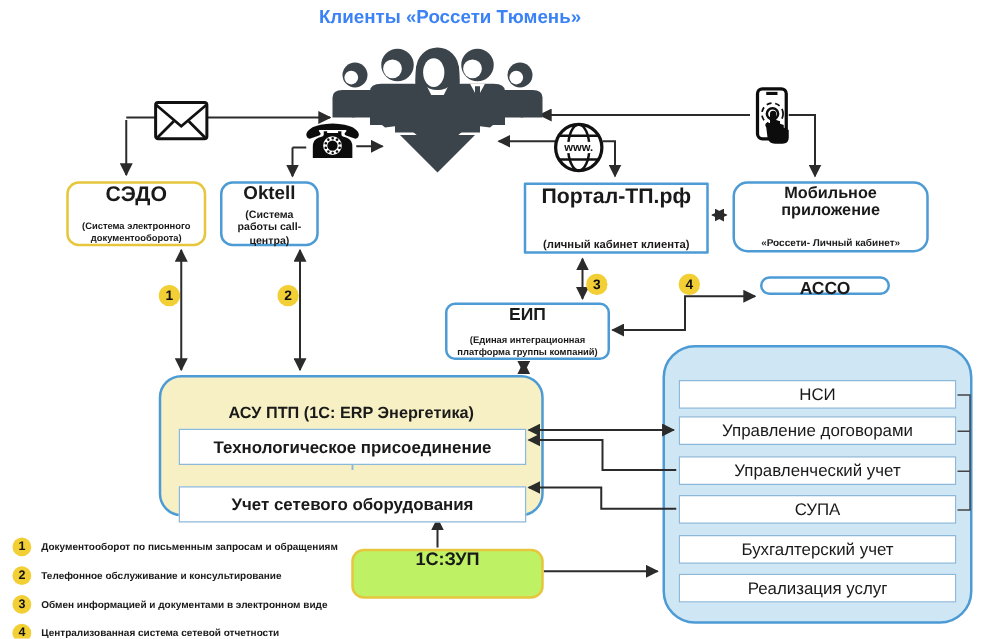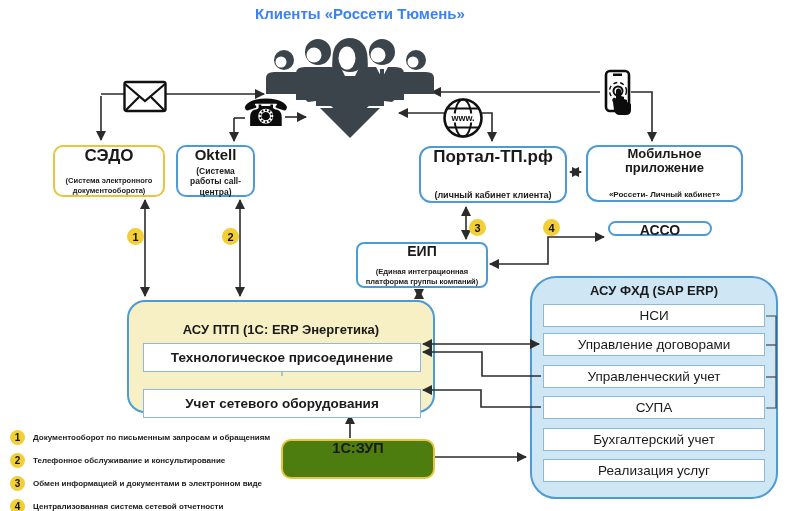--- a/index.html
+++ b/index.html
@@ -159,21 +159,21 @@
   <div class="box b-yellow" style="left:53px;top:145px;width:112px;height:52px;">
     <div class="t-lg">СЭДО</div>
     <div class="sub" style="width:104px;">(Система электронного документооборота)</div>
   </div>
 
   <div class="box b-blue" style="left:176px;top:145px;width:79px;height:52px;">
     <div class="t-md" style="font-size:15px;">Oktell</div>
     <div class="sub" style="font-size:8.5px;width:70px;">(Система работы call-центра)</div>
   </div>
 
-  <div class="box b-blue" style="left:419px;top:146px;width:148px;height:57px;border-radius:12px;">
+  <div class="box b-blue" style="left:419px;top:146px;width:148px;height:57px;border-radius:1px;">
     <div class="t-lg">Портал-ТП.рф</div>
     <div class="sub9">(личный кабинет клиента)</div>
   </div>
 
   <div class="box b-blue" style="left:586px;top:145px;width:157px;height:57px;border-radius:12px;">
     <div class="t-sm" style="width:110px;">Мобильное приложение</div>
     <div class="sub" style="font-size:8px;">«Россети- Личный кабинет»</div>
   </div>
 
   <div class="box b-blue" style="left:608px;top:221px;width:104px;height:15px;border-radius:8px;">
@@ -182,29 +182,28 @@
 
   <div class="box b-blue" style="left:356px;top:242px;width:132px;height:46px;border-radius:8px;">
     <div class="t-md">ЕИП</div>
     <div class="sub" style="width:120px;">(Единая интеграционная платформа группы компаний)</div>
   </div>
 
   <div class="hdr" style="left:127px;top:322px;width:308px;">АСУ ПТП (1С: ERP Энергетика)</div>
   <div class="module mod-bold" style="left:143px;top:330px;width:278px;height:29px;">Технологическое присоединение</div>
   <div class="module mod-bold" style="left:143px;top:376px;width:278px;height:29px;">Учет сетевого оборудования</div>
 
-  <div class="hdr" style="left:530px;top:283px;width:248px;">АСУ ФХД (SAP ERP)</div>
   <div class="module mod-norm" style="left:543px;top:304px;width:222px;height:23px;">НСИ</div>
   <div class="module mod-norm" style="left:543px;top:333px;width:222px;height:23px;">Управление договорами</div>
   <div class="module mod-norm" style="left:543px;top:365px;width:222px;height:23px;">Управленческий учет</div>
   <div class="module mod-norm" style="left:543px;top:396px;width:222px;height:23px;">СУПА</div>
   <div class="module mod-norm" style="left:543px;top:428px;width:222px;height:23px;">Бухгалтерский учет</div>
   <div class="module mod-norm" style="left:543px;top:459px;width:222px;height:23px;">Реализация услуг</div>
 
-  <div class="box b-yellow" style="left:281px;top:439px;width:154px;height:40px;background:#4d7c0f;">
+  <div class="box b-yellow" style="left:281px;top:439px;width:154px;height:40px;background:#bef264;">
     <div class="t-md" style="font-size:14.5px;">1С:ЗУП</div>
   </div>
 
   <div class="badge" style="left:127px;top:228px;">1</div>
   <div class="badge" style="left:222px;top:228px;">2</div>
   <div class="badge" style="left:469px;top:219px;">3</div>
   <div class="badge" style="left:543px;top:219px;">4</div>
 
   <div id="legend">
     <div class="leg-row">

